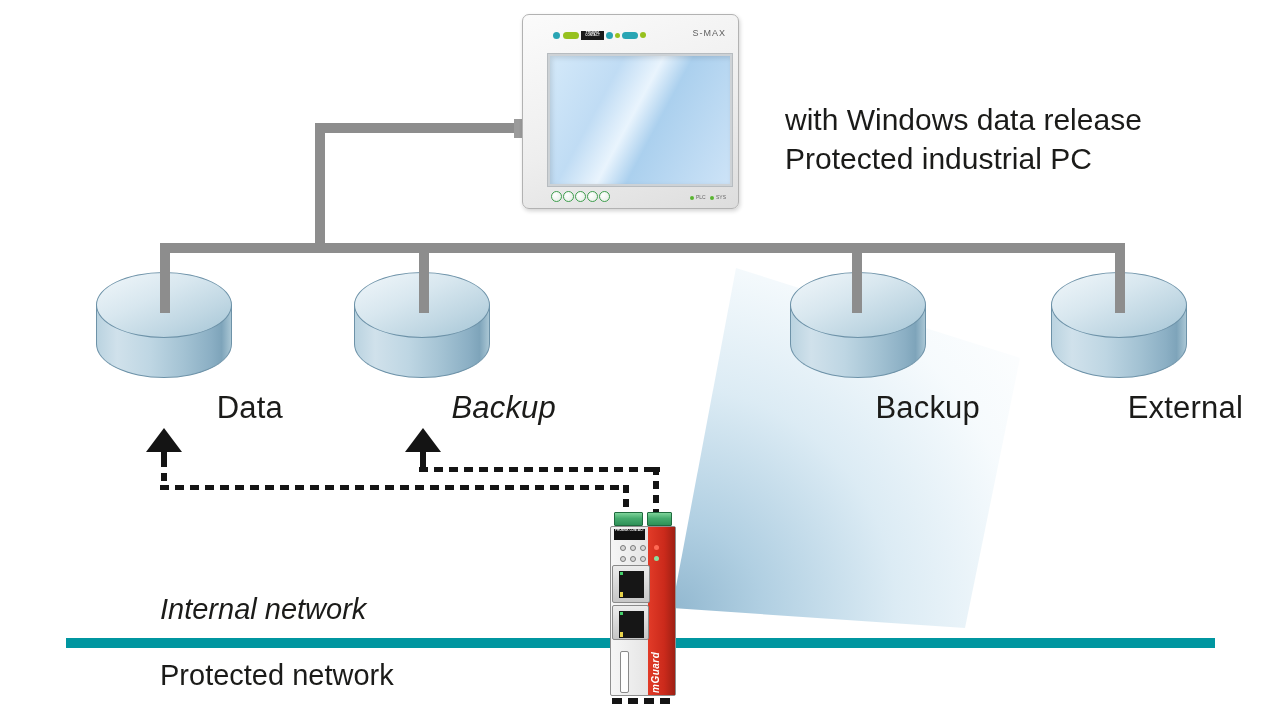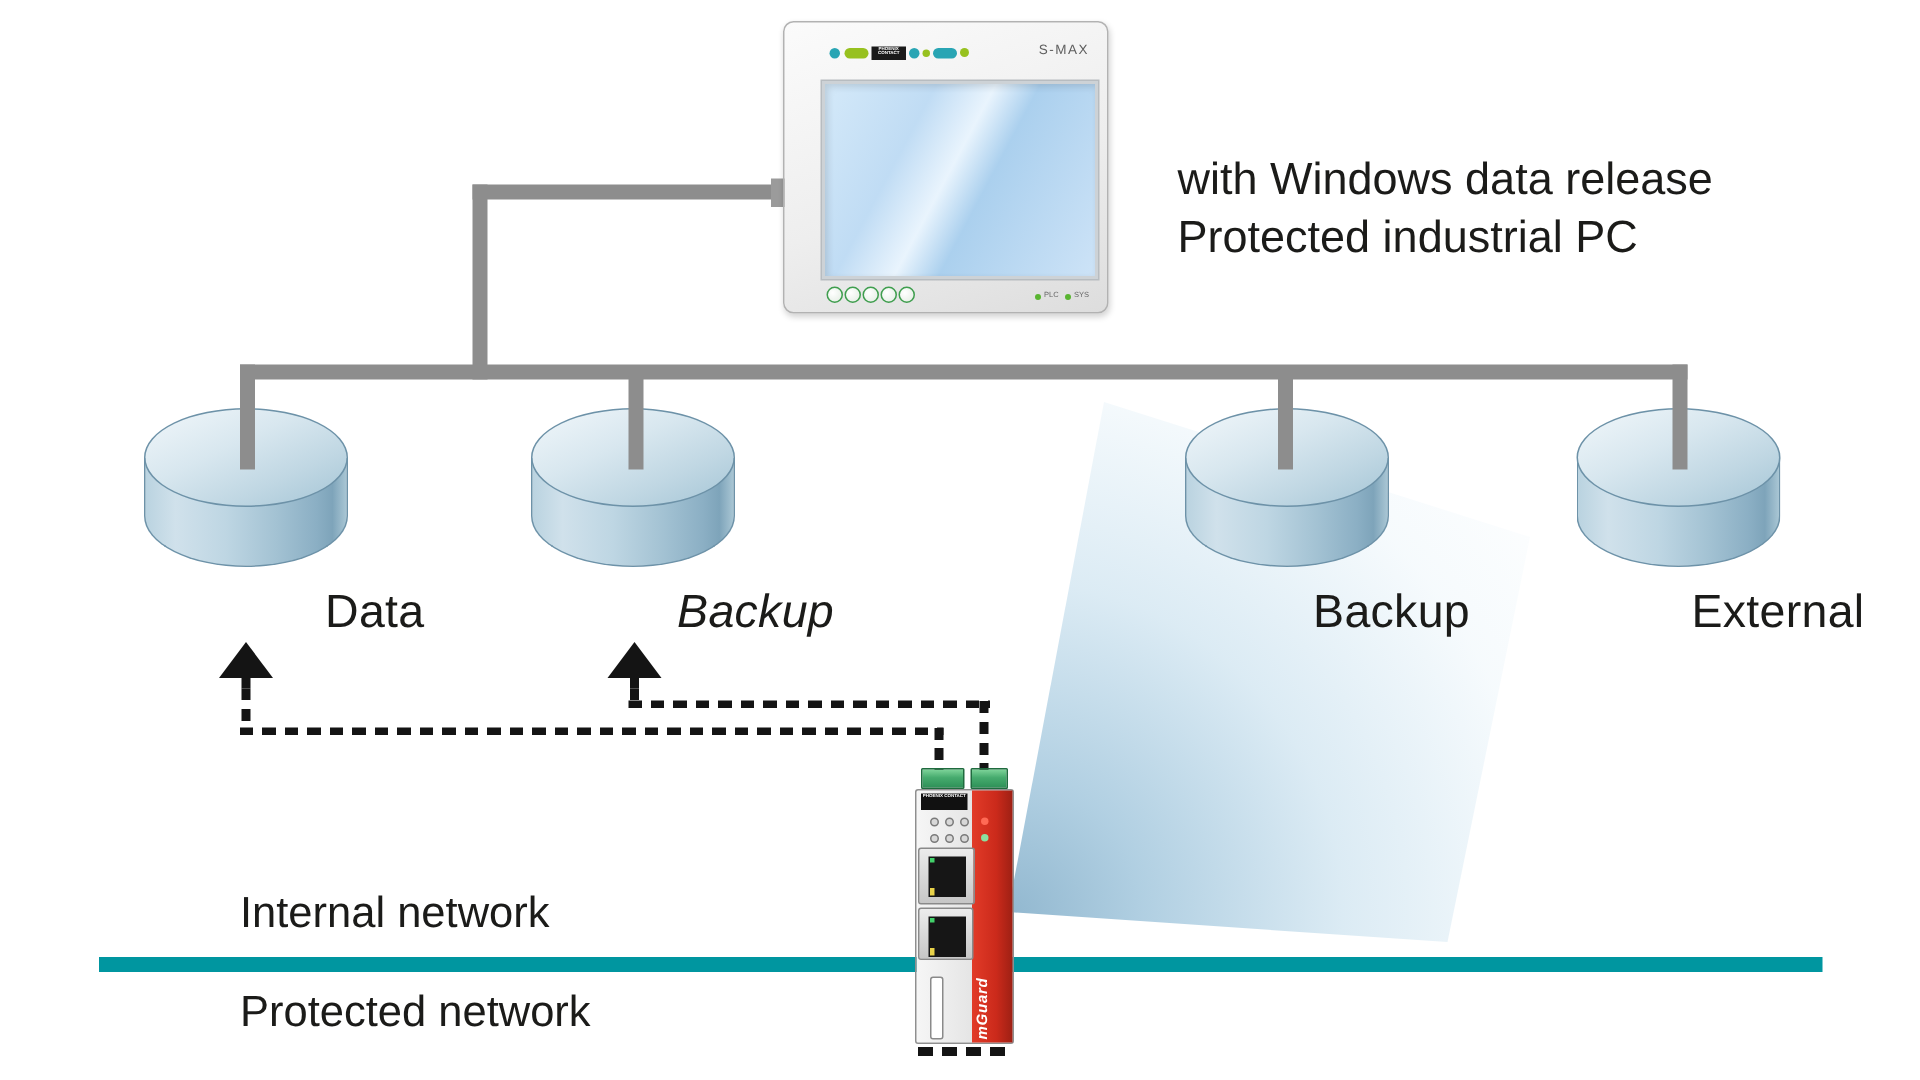--- a/index.html
+++ b/index.html
@@ -80,21 +80,21 @@
     border-bottom:24px solid #141414;}
   #arrow-data{left:146px;top:428px;}
   #arrow-backup{left:405px;top:428px;}
   .arrow-stem{position:absolute;width:6px;height:8px;background:#141414;z-index:5;}
   #arrow-data-stem{left:161px;top:451px;}
   #arrow-backup-stem{left:420px;top:451px;}
 
   
   #teal-line{left:66px;top:638px;width:1149px;height:10px;z-index:3;}
   .zone-label{position:absolute;left:160px;font-size:29px;z-index:4;color:#1b1b19;}
-  #lbl-internal{top:593px;}
+  #lbl-internal{top:593px;font-style:italic;}
   #lbl-external{top:659px;}
 
   
   #caption{left:785px;top:100px;font-size:30px;line-height:39px;z-index:4;color:#1b1b19;}
 
   
   #monitor{
     left:522px;top:14px;width:215px;height:193px;z-index:6;
     background:linear-gradient(160deg,#fbfbfb 0%,#eeeeee 55%,#dddddd 100%);
     border:1px solid #b2b2b2;border-radius:7px;

